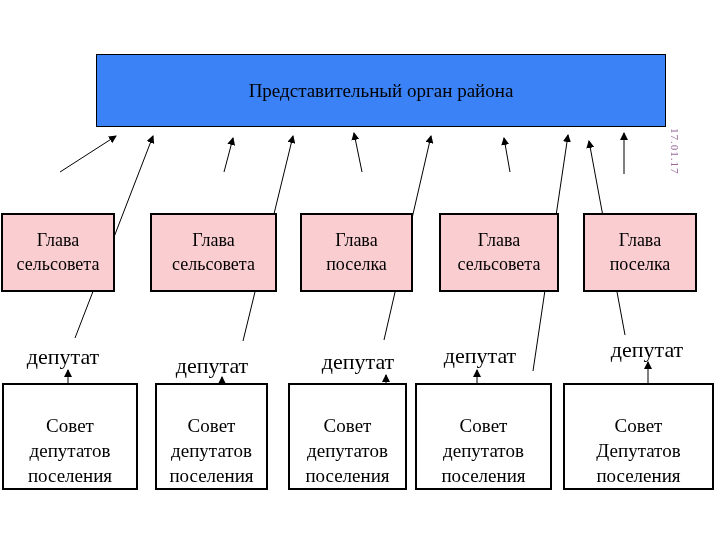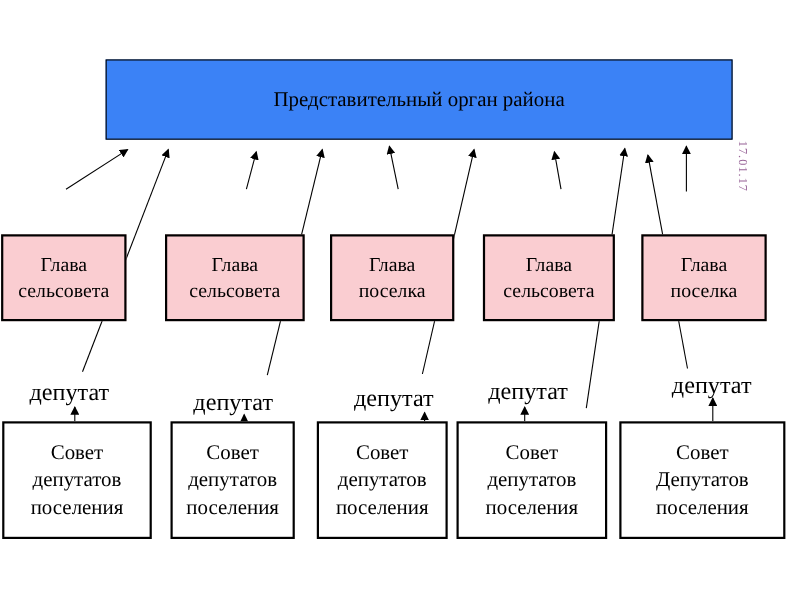--- a/index.html
+++ b/index.html
@@ -38,20 +38,21 @@
   .head-2{left:150px;width:127px;}
   .head-3{left:300px;width:113px;}
   .head-4{left:439px;width:120px;}
   .head-5{left:583px;width:114px;}
   .council-box{
     top:383px;height:107px;
     background:#ffffff;
     border:2px solid #000;
     font-size:19px;
     z-index:2;
+    align-items:flex-end;
   }
   .council-1{left:2px;width:136px;}
   .council-2{left:155px;width:113px;}
   .council-3{left:288px;width:119px;}
   .council-4{left:415px;width:137px;}
   .council-5{left:563px;width:151px;}
   .deputy{
     position:absolute;
     transform:translateX(-50%);
     font-size:22px;

